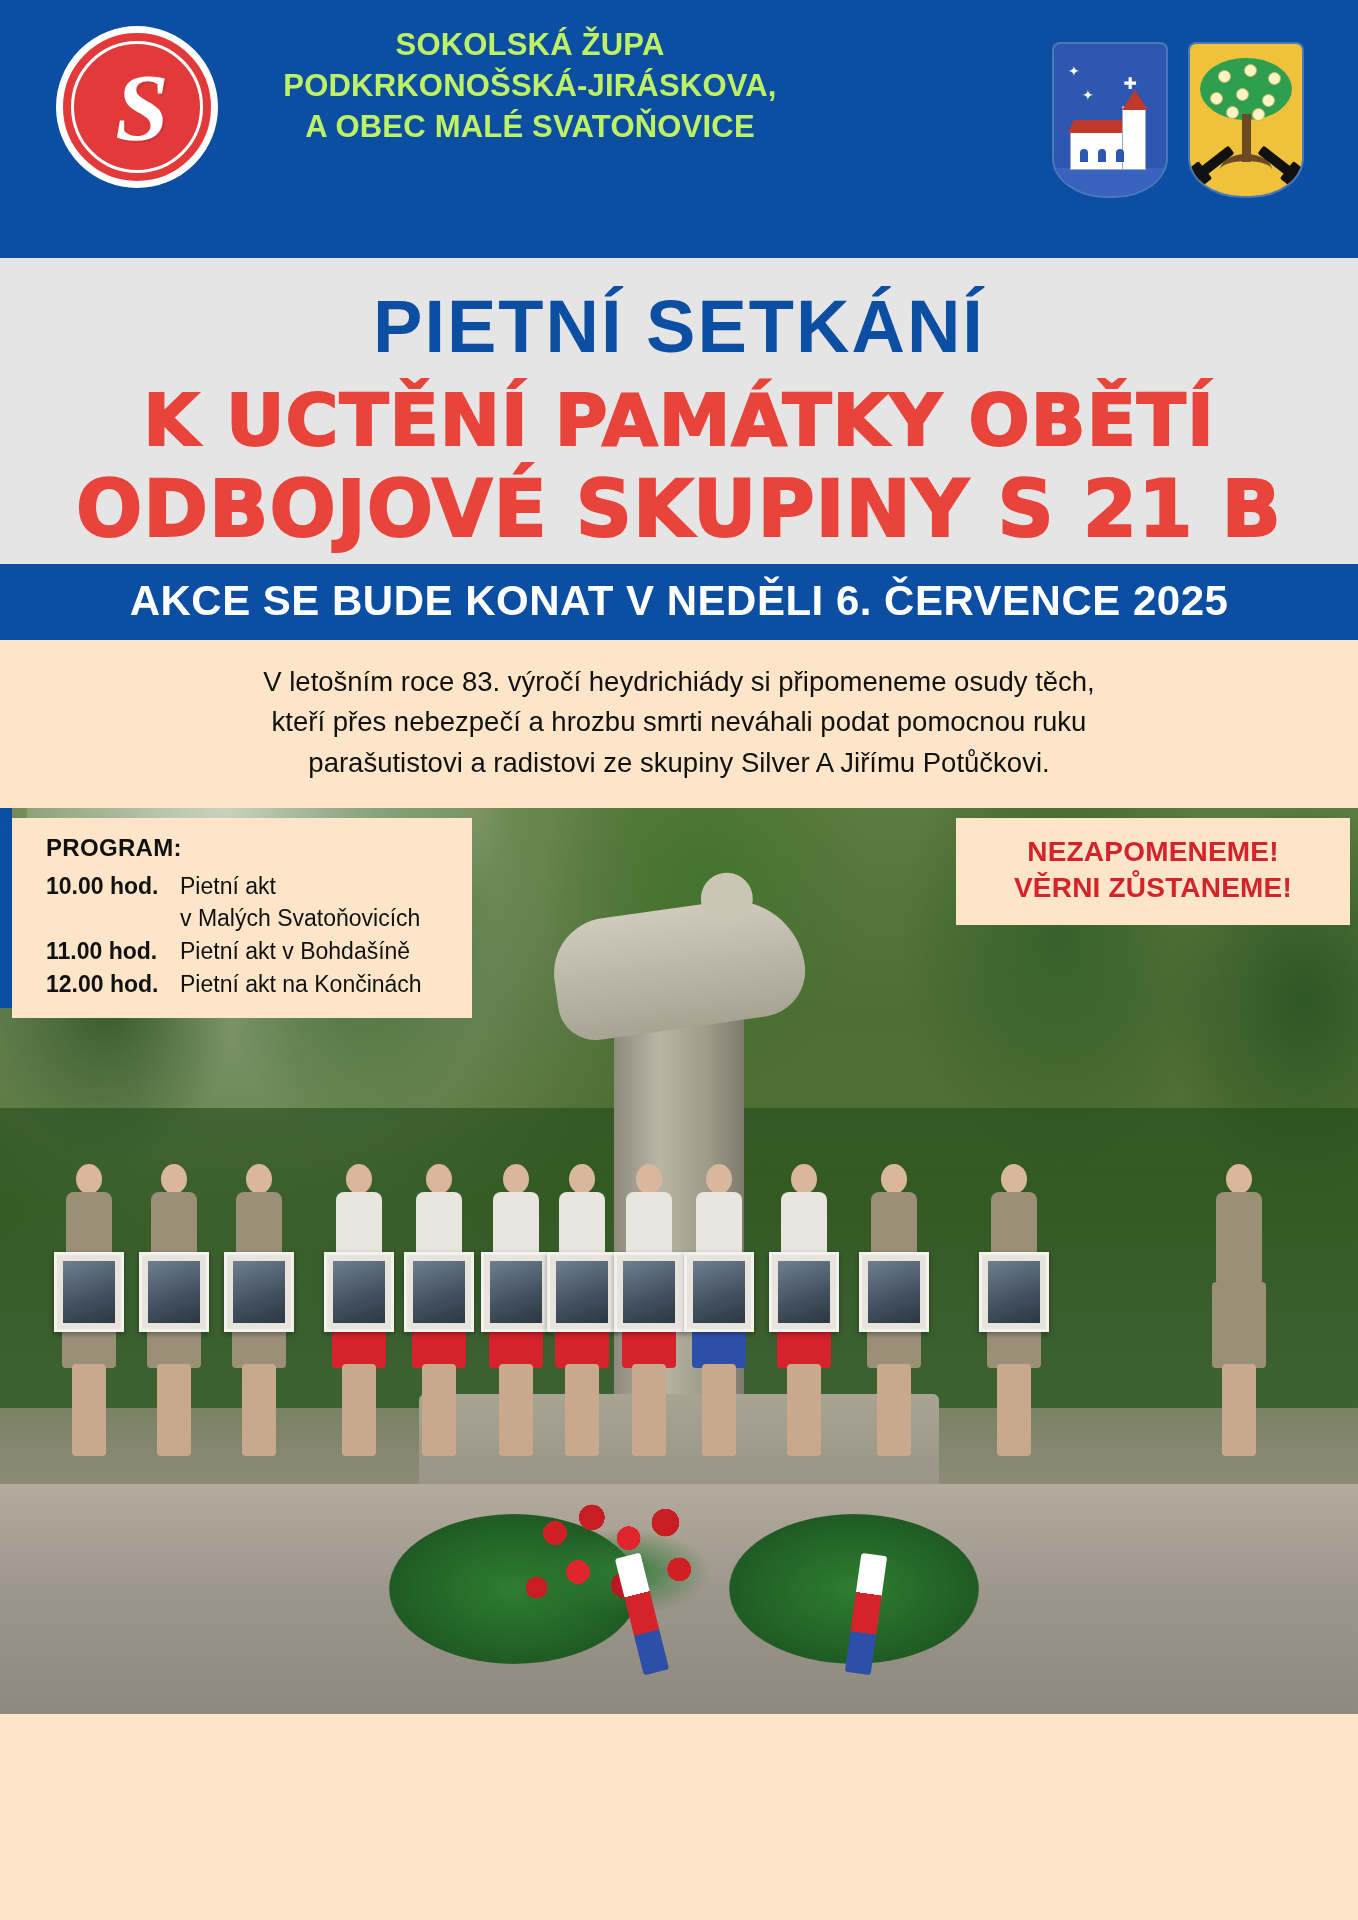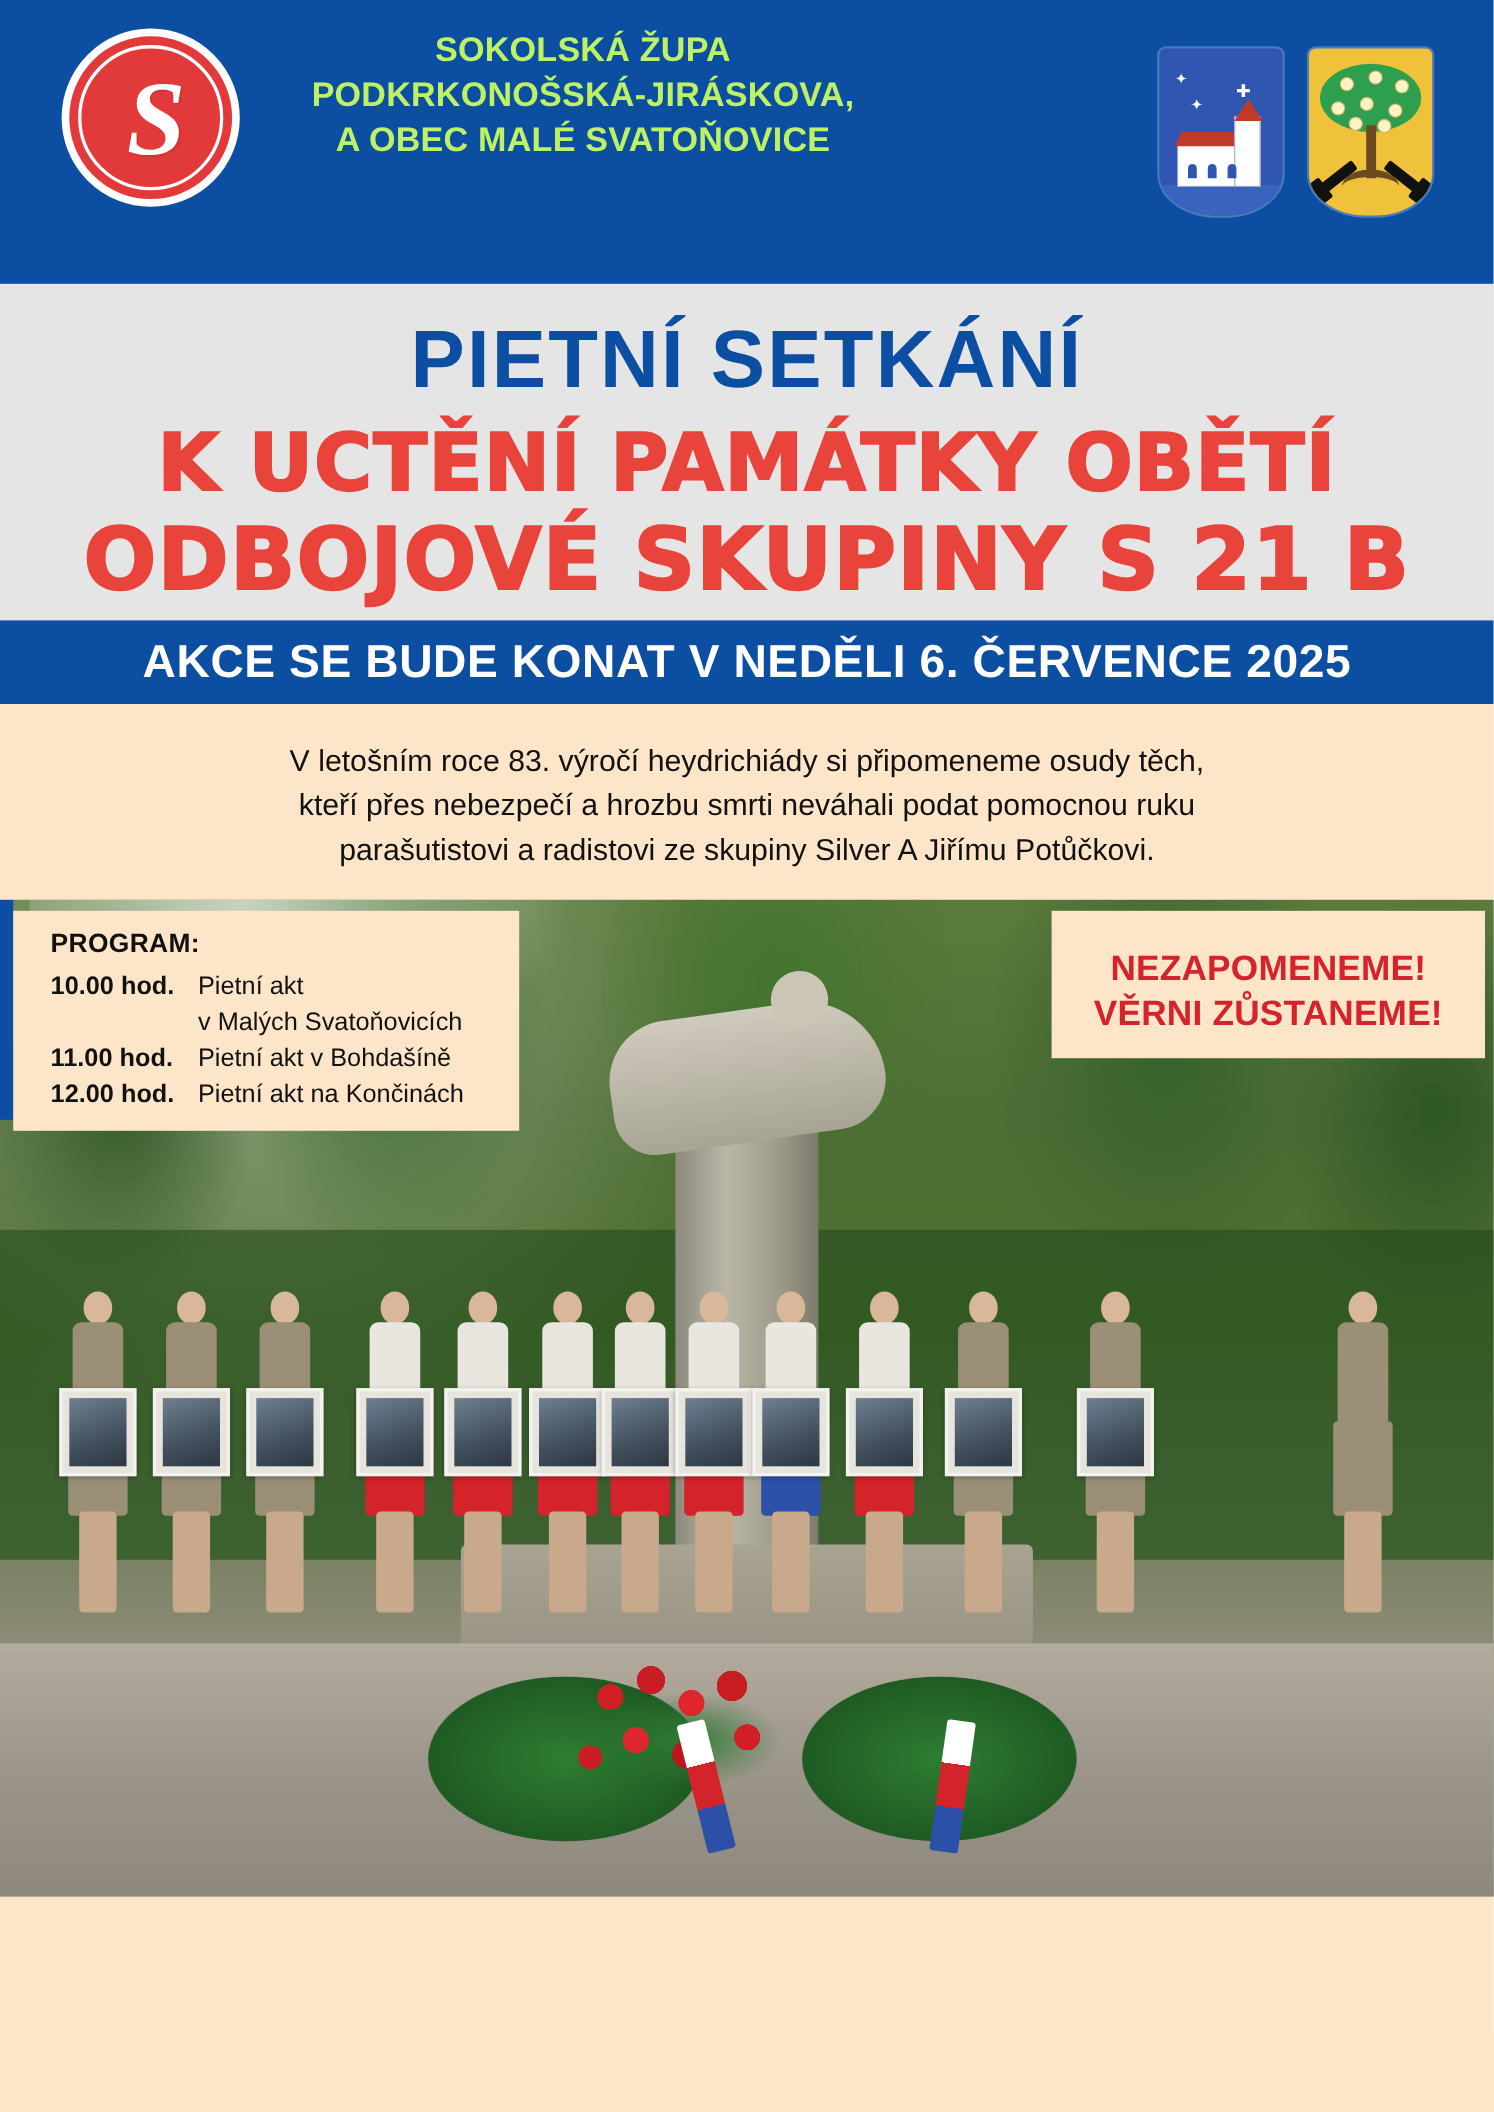--- a/index.html
+++ b/index.html
@@ -209,21 +209,21 @@
     text-align: center;
     font-size: 42px;
     font-weight: bold;
     letter-spacing: 0.5px;
     padding: 13px 0 15px 0;
   }
 
   
   .para-block {
     background: #fce5c8;
-    padding: 32px 64px 24px 64px;
+    padding: 22px 64px 24px 64px;
     text-align: center;
     color: #111111;
     font-size: 27.5px;
     line-height: 1.48;
   }
   .para-block p { margin: 0; }
 
   
   .photo-area {
     position: relative;
@@ -389,26 +389,26 @@
   .program-text { }
   .program-text .line2 { display: block; }
 
   
   .slogan-box {
     position: absolute;
     right: 8px;
     top: 10px;
     width: 394px;
     background: #fce5c8;
-    padding: 32px 20px 20px 20px;
+    padding: 16px 20px 20px 20px;
     box-sizing: border-box;
     text-align: center;
     color: #d4232a;
     font-weight: bold;
-    font-size: 32px;
+    font-size: 28px;
     line-height: 1.28;
     letter-spacing: 0.2px;
   }
   .blue-strip-left {
     position: absolute; left: 0; top: 0; width: 12px; height: 200px; background: #0b4ea2;
   }
 </style>
 </head>
 <body>
 

